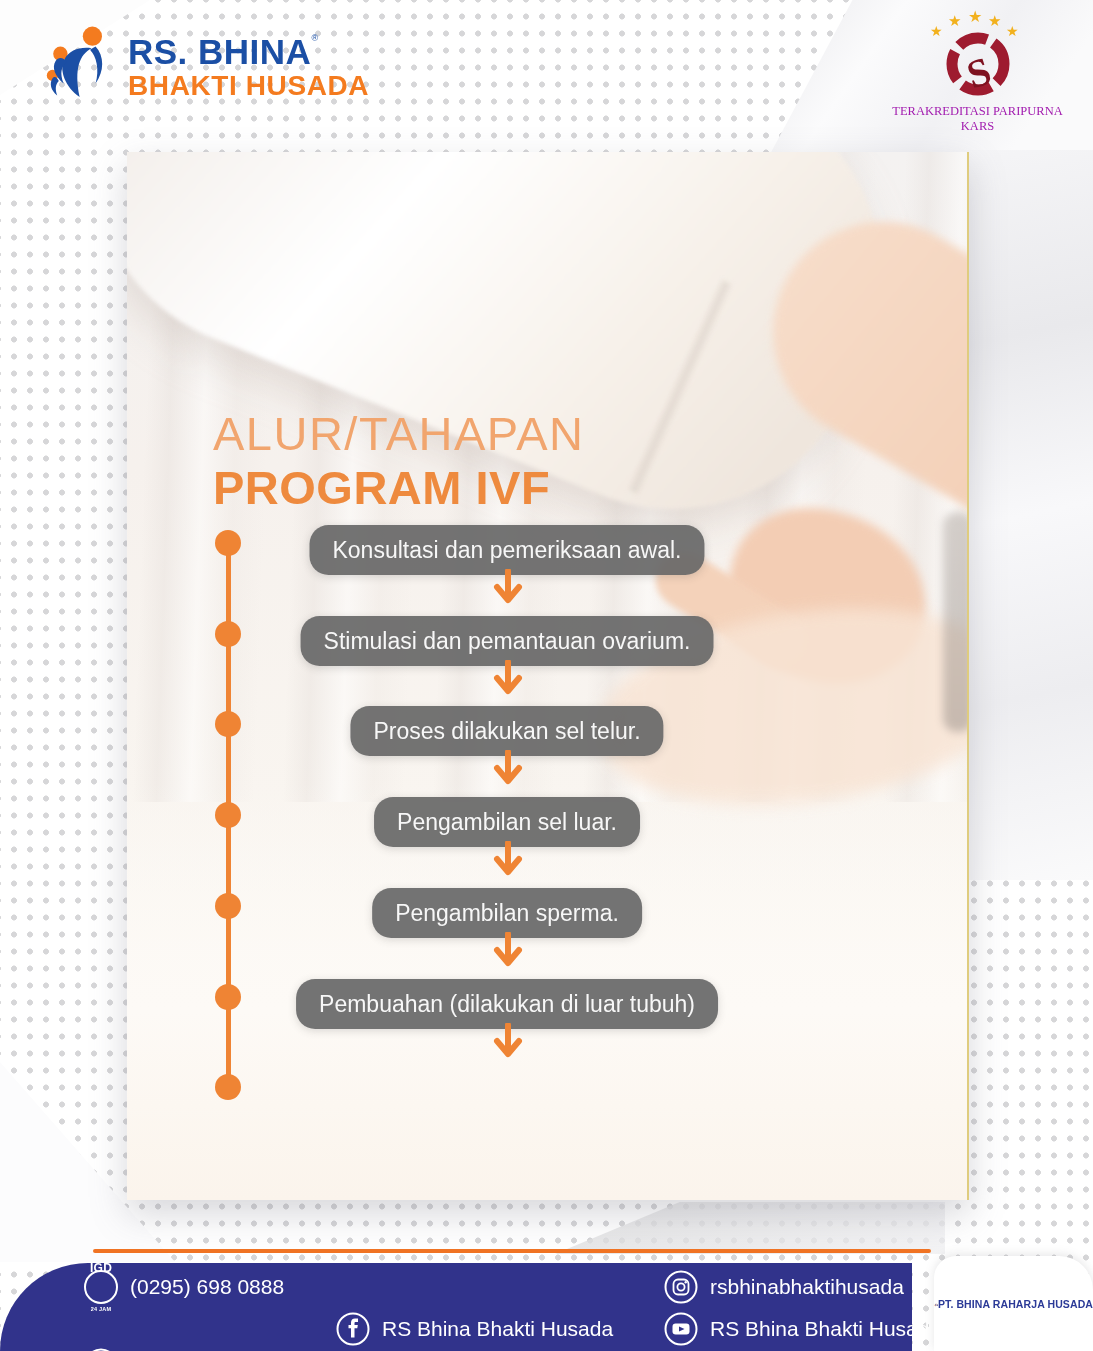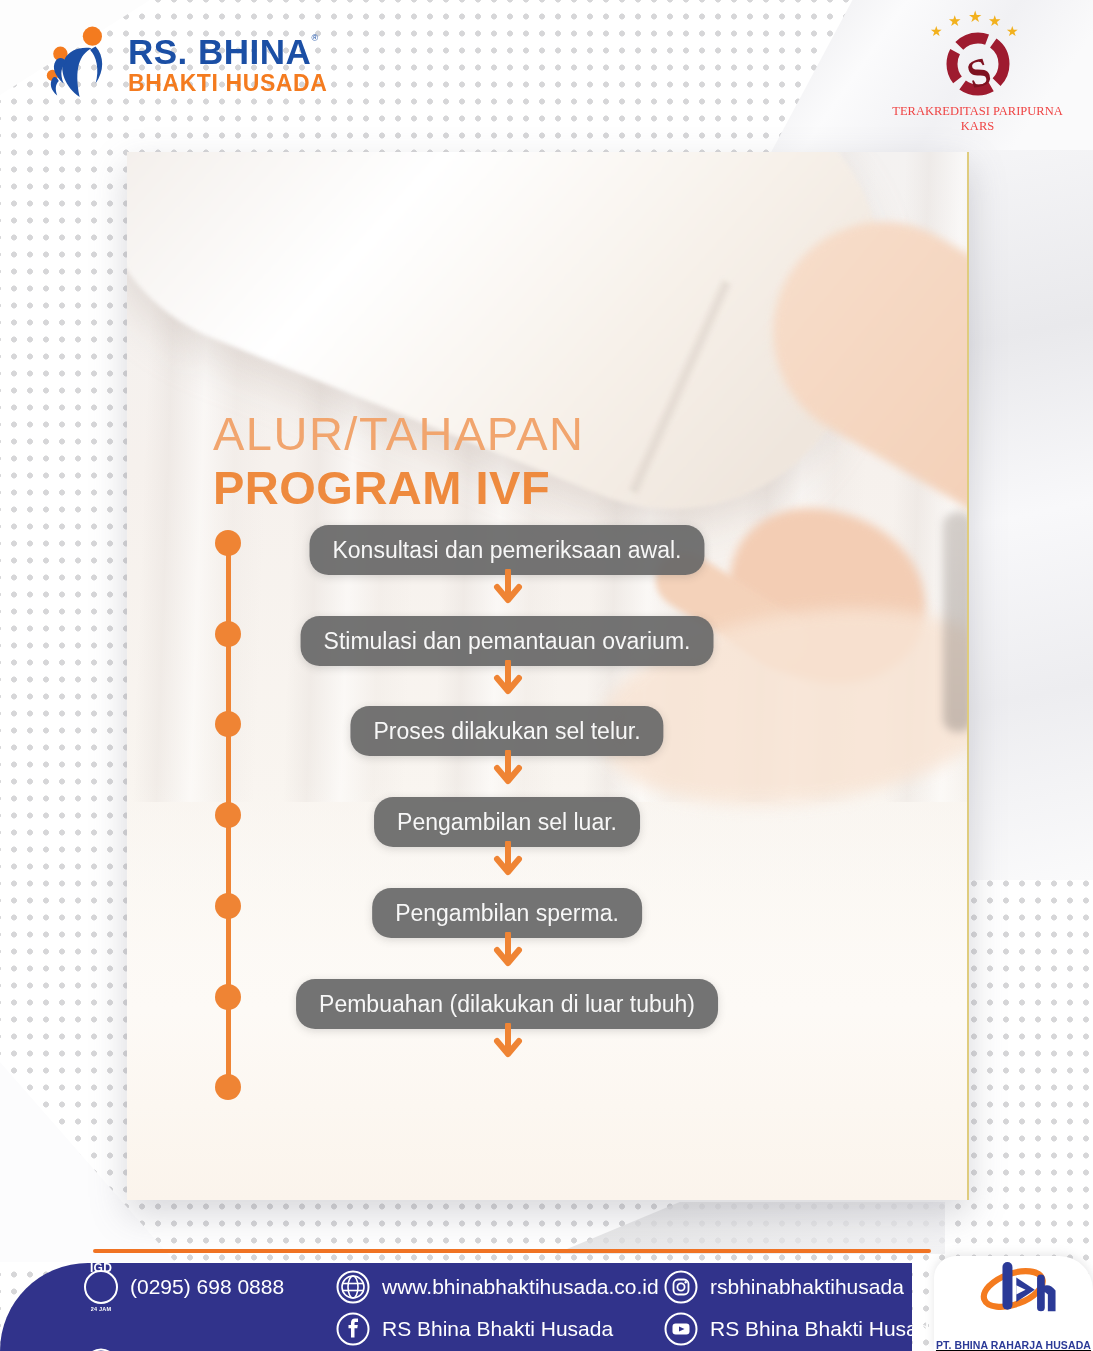--- a/index.html
+++ b/index.html
@@ -22,33 +22,33 @@
   .bg-wedge-bottom{position:absolute;left:555px;top:1202px;width:390px;height:52px;
     background:linear-gradient(100deg,#dededf,#efeff1);opacity:.75;
     clip-path:polygon(0 100%,32% 0,100% 0,100% 100%);}
 
   
   .brand{position:absolute;left:42px;top:22px;display:flex;align-items:flex-start;}
   .brand-mark{width:80px;height:86px;}
   .brand-text{margin-left:6px;padding-top:12px;line-height:1;}
   .brand-title{font-size:35px;font-weight:800;color:#1b4fa5;letter-spacing:.5px;}
   .brand-reg{font-size:9px;vertical-align:top;color:#1b4fa5;font-weight:400;}
-  .brand-sub{font-size:23px;font-weight:800;color:#f47b1f;letter-spacing:.6px;margin-top:3px;}
+  .brand-sub{font-size:28px;font-weight:800;color:#f47b1f;letter-spacing:.6px;margin-top:3px;}
 
   
   .kars{position:absolute;left:880px;top:6px;width:195px;height:135px;}
   .kars-star{position:absolute;color:#f2b11e;}
   .k1{left:50px;top:17px;font-size:14px;}
   .k2{left:68px;top:6px;font-size:15px;}
   .k3{left:88px;top:1px;font-size:16px;}
   .k4{left:108px;top:6px;font-size:15px;}
   .k5{left:126px;top:17px;font-size:14px;}
   .kars-q{position:absolute;left:60px;top:22px;}
   .kars-text{position:absolute;left:0;top:98px;width:195px;text-align:center;
-    font-family:"Liberation Serif",serif;color:#ef4444;font-size:12.5px;line-height:15px;}
+    font-family:"Liberation Serif",serif;color:#a21caf;font-size:12.5px;line-height:15px;}
 
   
   .card{position:absolute;left:127px;top:152px;width:840px;height:1048px;background:#fbf9f8;
     border-right:2px solid #dfcc7e;box-shadow:0 14px 34px rgba(110,110,125,.28);overflow:hidden;}
   .photo{position:absolute;inset:0;overflow:hidden;}
   .photo-base{position:absolute;inset:0;
     background:linear-gradient(180deg,#f4f2f1 0%,#f6f1ed 30%,#f9f5f0 62%,#fdfbf8 100%);}
   .photo-curtain{position:absolute;left:0;top:0;width:100%;height:62%;opacity:.55;
     background:repeating-linear-gradient(92deg,rgba(223,216,212,0) 0 28px,rgba(223,216,212,.55) 52px,rgba(255,255,255,.8) 86px,rgba(228,221,216,.35) 118px,rgba(255,255,255,0) 150px);}
   .photo-sleeve{position:absolute;left:-40px;top:-150px;width:800px;height:430px;border-radius:190px;
@@ -99,21 +99,21 @@
   .c-ig{left:664px;top:1269px;}
   .c-yt{left:664px;top:1311px;}
   .cicon{width:34px;height:34px;flex:0 0 34px;}
   .igd-badge{width:34px;height:34px;border:2px solid #fff;border-radius:50%;box-sizing:border-box;
     display:flex;flex-direction:column;align-items:center;justify-content:center;line-height:1;gap:32px;}
   .igd-top{font-size:12px;font-weight:700;letter-spacing:.3px;}
   .igd-bottom{font-size:5.5px;font-weight:700;margin-top:1px;letter-spacing:.2px;}
 
   .pt-box{position:absolute;left:934px;top:1256px;width:159px;height:95px;background:#ffffff;
     border-radius:22px 34px 0 0;box-shadow:0 -2px 10px rgba(120,120,130,.18);
-    display:flex;flex-direction:column;align-items:center;justify-content:space-between;text-decoration:underline;}
+    display:flex;align-items:center;justify-content:center;}
   .pt-logo{margin-top:3px;width:104px;height:60px;}
   .pt-name{font-size:10.5px;font-weight:700;color:#2b3a97;letter-spacing:.1px;white-space:nowrap;}
 </style>
 </head>
 <body>
 
 <div class="poster">
 
   <div class="bg-dots"></div>
   <div class="bg-wedge-tl"></div>
@@ -235,30 +235,20 @@
   </div>
 
   <div class="contact c-phone">
     <svg class="cicon" viewBox="0 0 34 34">
       <circle cx="17" cy="17" r="15.5" fill="none" stroke="#fff" stroke-width="2"></circle>
       <path d="M11.2 9.6c.9-.9 2.2-.9 3 0l1.5 1.5c.8.8.9 2 .2 2.9l-.7 1c.9 1.5 2.1 2.7 3.6 3.6l1-.7c.9-.7 2.1-.6 2.9.2l1.5 1.5c.8.8.8 2.1 0 3l-.8.8c-.9.9-2.3 1.3-3.5.8-4.4-1.6-7.9-5.1-9.5-9.5-.5-1.2-.1-2.6.8-3.5z" fill="#fff"></path>
     </svg>
     <span class="txt">(0295) 698 0777</span>
   </div>
 
-  <div class="contact c-web">
-    <svg class="cicon" viewBox="0 0 34 34">
-      <circle cx="17" cy="17" r="15.5" fill="none" stroke="#fff" stroke-width="2"></circle>
-      <circle cx="17" cy="17" r="11" fill="none" stroke="#fff" stroke-width="1.6"></circle>
-      <ellipse cx="17" cy="17" rx="5" ry="11" fill="none" stroke="#fff" stroke-width="1.6"></ellipse>
-      <line x1="6" y1="13.5" x2="28" y2="13.5" stroke="#fff" stroke-width="1.6"></line>
-      <line x1="6" y1="20.5" x2="28" y2="20.5" stroke="#fff" stroke-width="1.6"></line>
-    </svg>
-    <span class="txt">www.bhinabhaktihusada.co.id</span>
-  </div>
 
   <div class="contact c-fb">
     <svg class="cicon" viewBox="0 0 34 34">
       <circle cx="17" cy="17" r="15.5" fill="none" stroke="#fff" stroke-width="2"></circle>
       <path d="M19.5 10h2.5v-3.5h-3c-2.5 0-4 1.6-4 4.2v2.3h-2.5v3.3h2.5v9.2h3.5v-9.2h2.8l.5-3.3h-3.3v-1.8c0-.8.3-1.2 1-1.2z" fill="#fff"></path>
     </svg>
     <span class="txt">RS Bhina Bhakti Husada</span>
   </div>
 
   <div class="contact c-ig">

